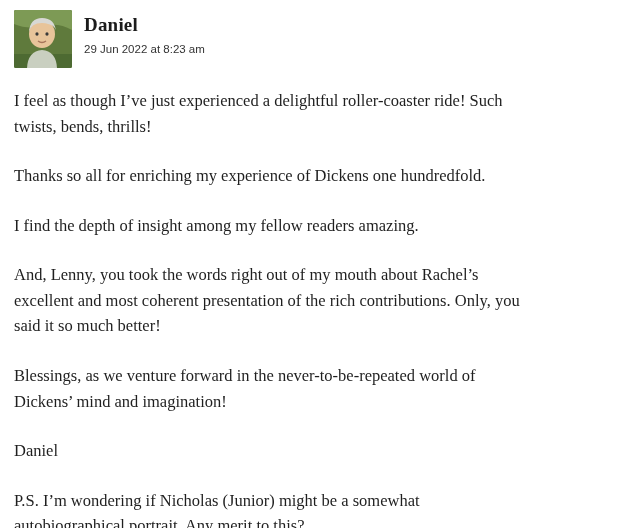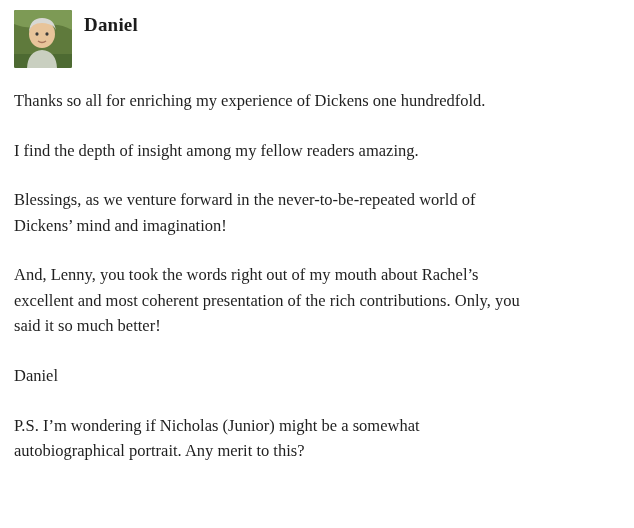--- a/index.html
+++ b/index.html
@@ -91,26 +91,28 @@
         <path d="M15 22 Q16 8 28 8 Q41 8 42 22 Q42 14 28 13 Q17 13 15 22 Z" fill="#d8d8d4"></path>
         <ellipse cx="23" cy="24" rx="1.6" ry="1.8" fill="#3a3a3a"></ellipse>
         <ellipse cx="33" cy="24" rx="1.6" ry="1.8" fill="#3a3a3a"></ellipse>
         <path d="M24 31 Q28 34 32 31" stroke="#a5745a" stroke-width="1.4" fill="none"></path>
         <path d="M13 58 Q14 41 28 40 Q42 41 43 58 Z" fill="#c9cfc0"></path>
       </svg>
     </div>
 
     <div class="author-block">
       <div class="author-name">Daniel</div>
+      <div class="timestamp">29 Jun 2022 at 8:23 am</div>
     </div>
 
   </div>
 
   <div class="comment-body">
+    <p>I feel as though I’ve just experienced a delightful roller-coaster ride! Such twists, bends, thrills!</p>
     <p>Thanks so all for enriching my experience of Dickens one hundredfold.</p>
     <p>I find the depth of insight among my fellow readers amazing.</p>
+    <p>And, Lenny, you took the words right out of my mouth about Rachel’s excellent and most coherent presentation of the rich contributions. Only, you said it so much better!</p>
     <p>Blessings, as we venture forward in the never-to-be-repeated world of Dickens’ mind and imagination!</p>
-    <p>And, Lenny, you took the words right out of my mouth about Rachel’s excellent and most coherent presentation of the rich contributions. Only, you said it so much better!</p>
     <p>Daniel</p>
     <p>P.S. I’m wondering if Nicholas (Junior) might be a somewhat autobiographical portrait. Any merit to this?</p>
   </div>
 
 </div>
 
 </body></html>

